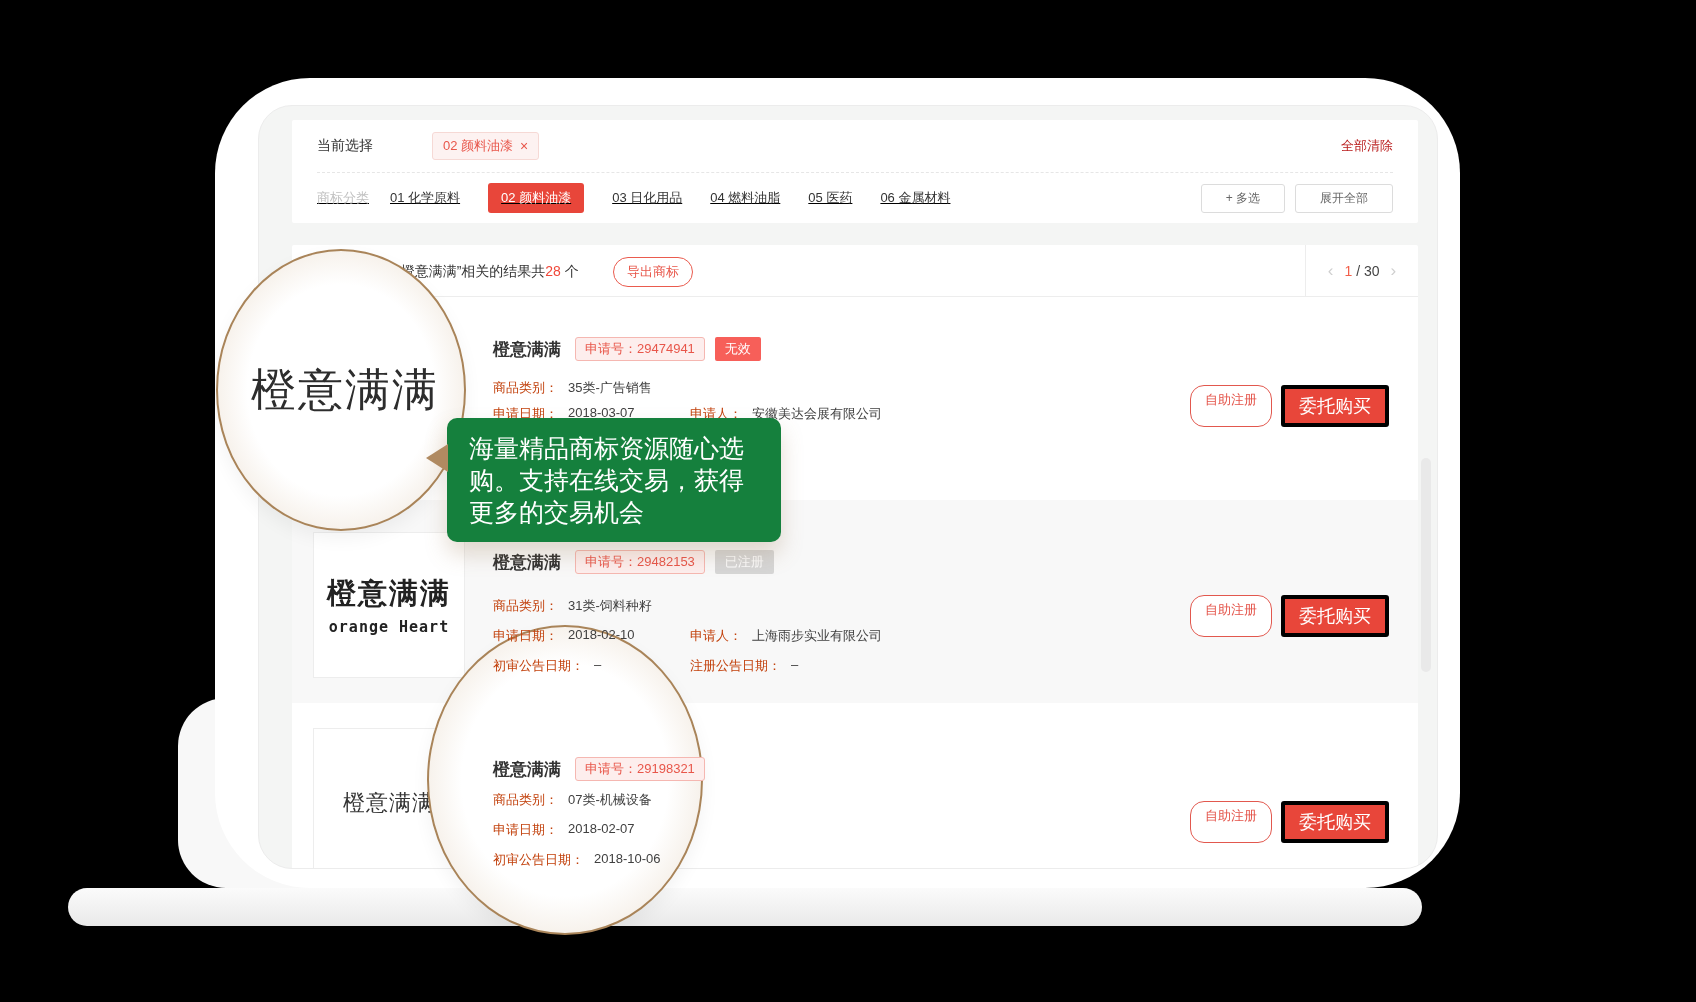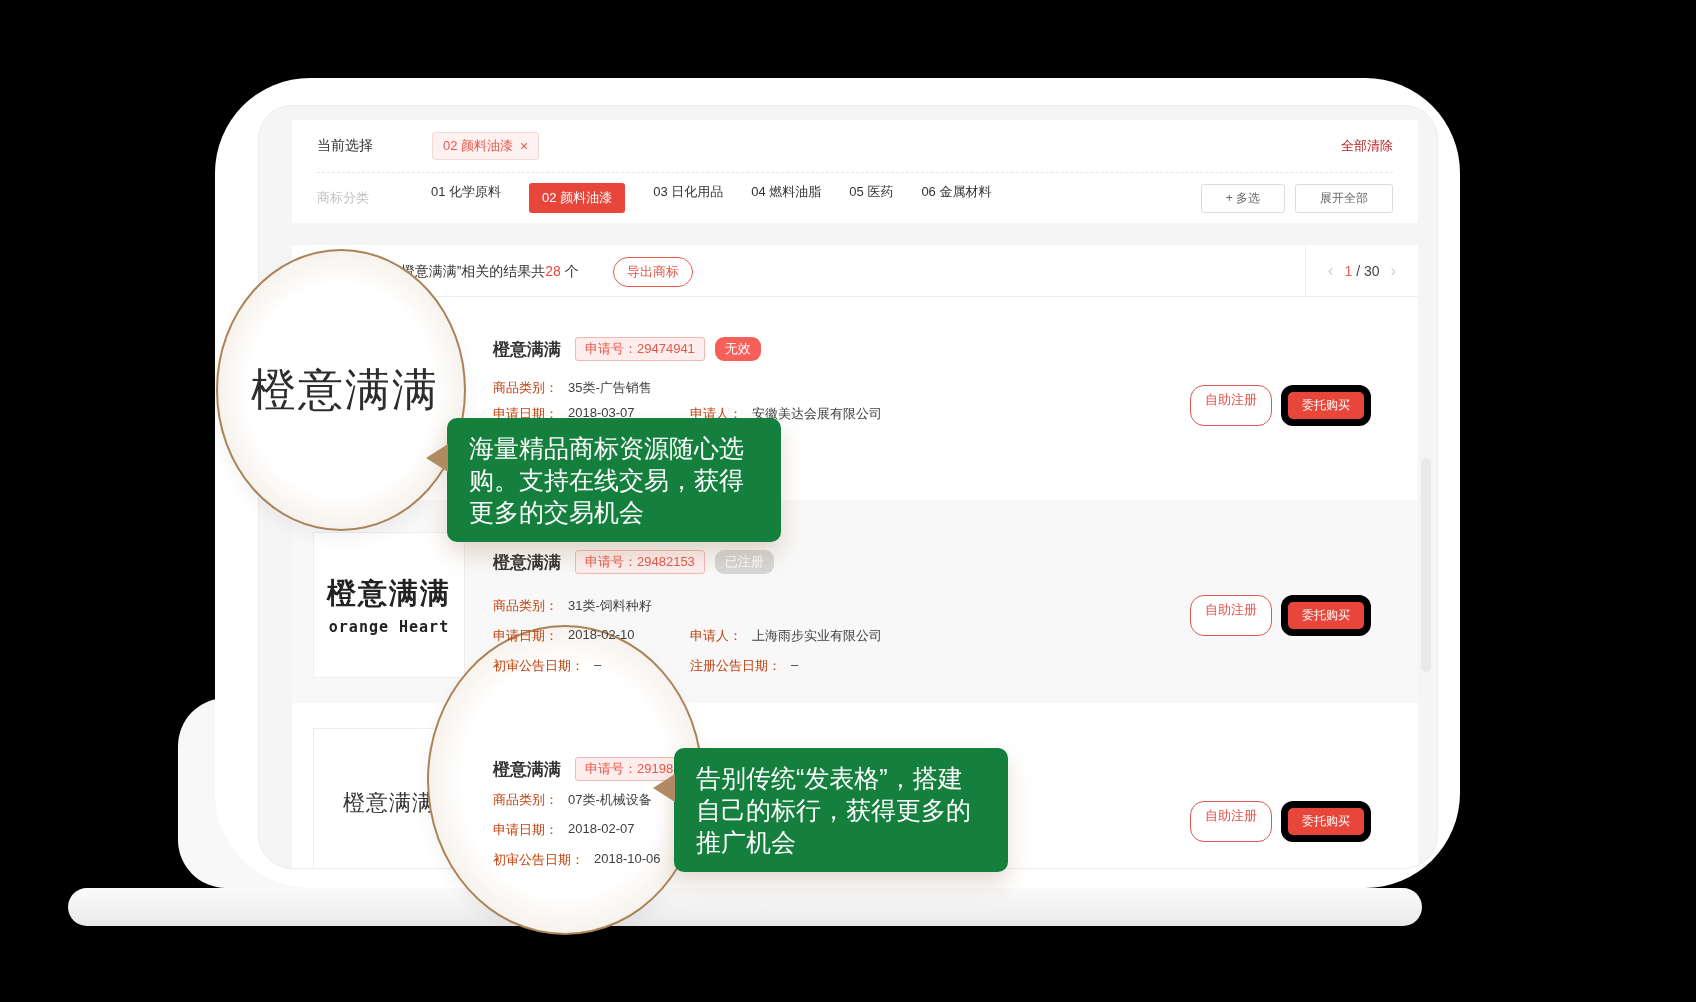--- a/index.html
+++ b/index.html
@@ -21,23 +21,23 @@
   .results-panel { left:33px; top:139px; width:1126px; height:625px; }
 
   
   .row-current { height:52px; display:flex; align-items:center; padding:0 25px; position:relative;gap:14px; }
   .cur-label { font-size:14px; color:#333; font-weight:500; }
   .sel-tag { margin-left:45px; display:flex; align-items:center; background:#fdf2f1;
     border:1px solid #f6d9d5; border-radius:3px; padding:4px 10px; font-size:13px; color:#e8564a; cursor:pointer; }
   .sel-tag .x { margin-left:7px; font-size:14px; }
   .clear-all { position:absolute; right:25px; font-size:13px; color:#b91c1c; cursor:pointer; }
   .f-divider { border-top:1px dashed #e6e6e6; margin:0 25px; }
-  .row-category { height:50px; display:flex; align-items:center; padding:0 25px; position:relative; }
+  .row-category { height:50px; display:flex; align-items:center; padding:0 25px; position:relative;text-decoration:underline; }
   .cat-label { font-size:13px; color:#c0c0c0; }
-  .tabs { display:flex; align-items:flex-start; gap:28px; margin-left:62px; }
+  .tabs { display:flex; align-items:center; gap:28px; margin-left:21px; }
   .tab { font-size:13px; color:#333; cursor:pointer; }
   .tab.active { background:#e8463a; color:#fff; border-radius:3px; padding:6px 13px; }
   .right-btns { position:absolute; right:25px; display:flex; gap:10px; }
   .mini-btn { font-size:12px; color:#666; border:1px solid #dcdcdc; border-radius:3px;
     padding:5px 24px; background:#fff; cursor:pointer; }
 
   
   .res-header { height:52px; position:relative; border-bottom:1px solid #ededed; }
   .summary { position:absolute; left:20px; top:0; line-height:52px; font-size:14px; color:#333; }
   .summary .cnt { color:#f0483a; }
@@ -63,33 +63,33 @@
   .tm-script { font-family:"DejaVu Serif","Liberation Serif",serif; font-size:29px; font-weight:700;
     color:#222; letter-spacing:2px; }
   .tm-sub { font-family:"DejaVu Sans Mono","Liberation Mono",monospace; font-size:15px; font-weight:700;
     color:#222; letter-spacing:1px; margin-top:4px; }
   .tm-plain { font-size:22px; color:#333; letter-spacing:1px; }
   .row-body { position:relative; z-index:40; height:100%; }
   .title-line { position:absolute; left:201px; display:flex; align-items:center; }
   .tm-name { font-size:17px; font-weight:700; color:#333; }
   .app-badge { margin-left:14px; font-size:13px; color:#e8564a; background:#fdeeed;
     border:1px solid #f5b7b1; border-radius:3px; padding:2px 9px; }
-  .status { margin-left:10px; font-size:13px; border-radius:9px; padding:3px 10px; }
+  .status { margin-left:10px; font-size:13px; border-radius:2px; padding:3px 10px; }
   .status.invalid { background:#f75f59; color:#fff; }
   .status.registered { background:#d6d6d6; color:#fcfcfc; }
   .line { position:absolute; left:201px; font-size:13px; display:flex; }
   .pair { display:flex; }
   .pair.w { width:197px; }
   .lbl { color:#c2410c; margin-right:10px; }
   .val { color:#404040; }
   .actions { position:absolute; left:898px; display:flex; gap:9px; }
   .btn-outline { font-size:13px; color:#e4544a; border:1px solid #e2584e; background:#fff;
     border-radius:14px; padding:5px 14px; cursor:pointer; }
-  .btn-solid { font-size:12px; color:#fff; background:#e8463a; border:7px solid #000000;
-    border-radius:12px; padding:5px 14px; cursor:pointer; }
+  .btn-solid { font-size:18px; color:#fff; background:#e8463a; border:4px solid #000000;
+    border-radius:3px; padding:5px 14px; cursor:pointer; }
   .r1 .title-line { top:40px; } .r1 .l0 { top:82px; } .r1 .l1 { top:108px; } .r1 .actions { top:88px; }
   .r2 .title-line { top:50px; } .r2 .l0 { top:97px; } .r2 .l1 { top:127px; } .r2 .l2 { top:157px; } .r2 .actions { top:95px; }
   .r3 .title-line { top:54px; } .r3 .l0 { top:88px; } .r3 .l1 { top:118px; } .r3 .l2 { top:148px; } .r3 .actions { top:98px; }
 
   .scrollbar { position:absolute; left:1162px; top:352px; width:10px; height:214px;
     background:#e9e9e9; border-radius:5px; cursor:pointer; }
 
   
   .circle { position:absolute; border-radius:50%; border:2px solid #a98459; z-index:30;
     background:radial-gradient(closest-side,#ffffff 76%,#f7f2ec 100%);
@@ -271,16 +271,13 @@
   </div>
 
   <div class="circle circle1">
     <span class="big-tm">橙意满满</span>
   </div>
   <div class="circle circle2"></div>
 
   <div class="tip tip1">海量精品商标资源随心选
 购。支持在线交易，获得
 更多的交易机会</div>
-  <div class="tip tip2">告别传统“发表格”，搭建
-自己的标行，获得更多的
-推广机会</div>
 </div>
 
 </body></html>

